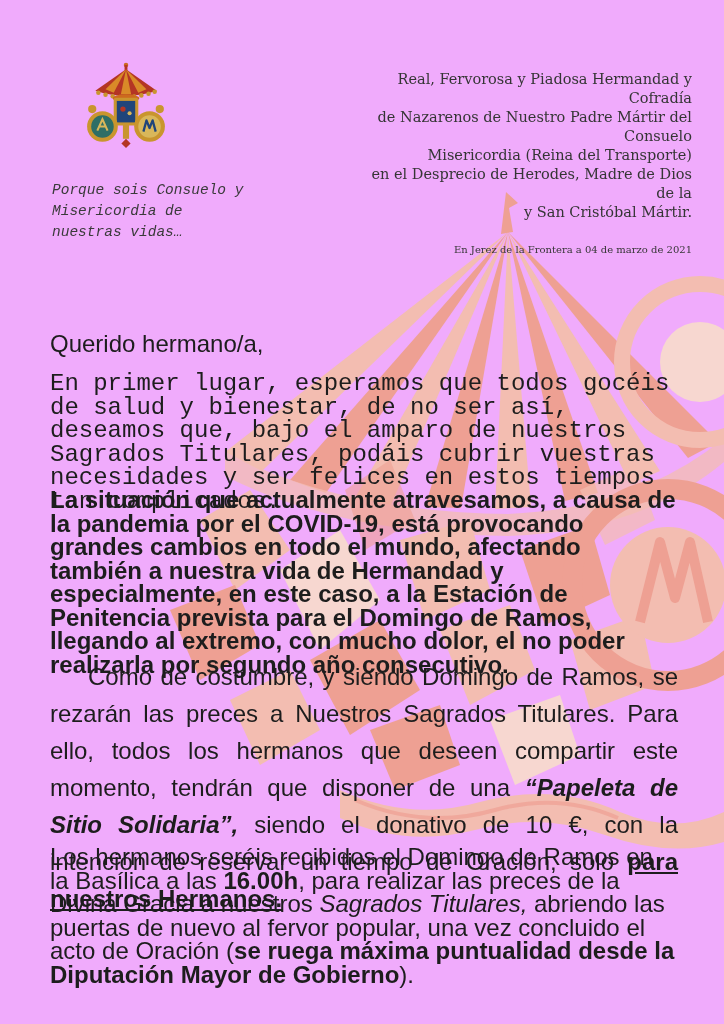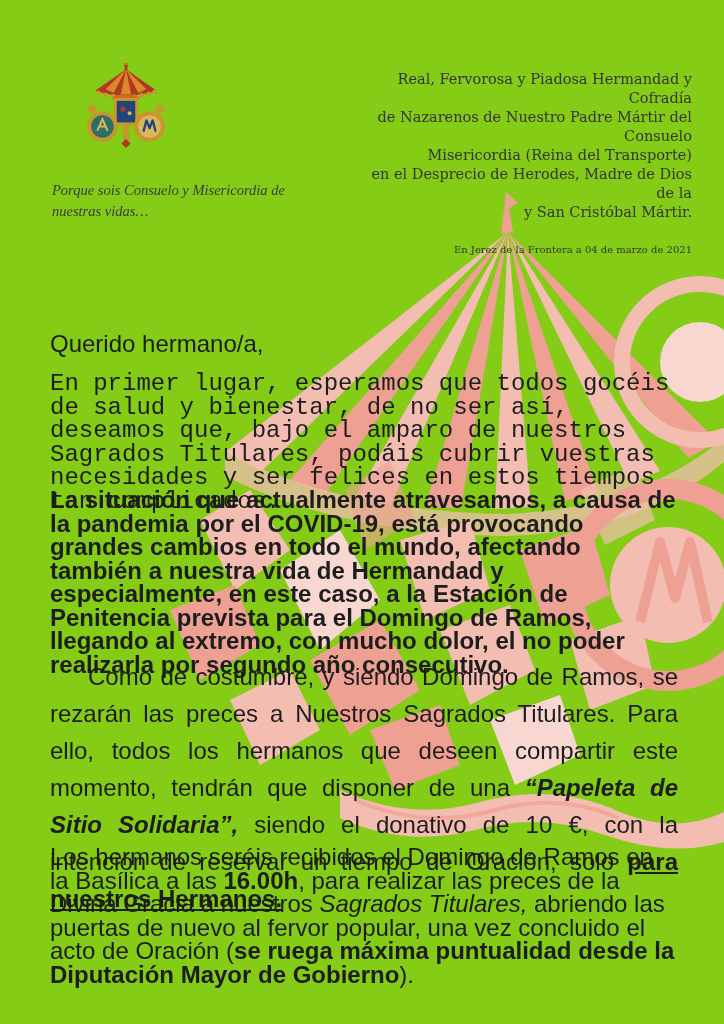--- a/index.html
+++ b/index.html
@@ -1,21 +1,21 @@
 <!DOCTYPE html>
 <html lang="es"><head>
 <meta charset="utf-8">
 <style>
   * { margin:0; padding:0; box-sizing:border-box; }
   html,body { background:#888; }
   .page {
     position:relative;
     width:724px; height:1024px;
     margin:0 auto;
-    background:#84cc16;
+    background:#f0abfc;
     overflow:hidden;
     font-family:"Liberation Sans", sans-serif;
   }
   
   .watermark {
     position:absolute; left:140px; top:190px;
     width:584px; height:670px;
     z-index:0; pointer-events:none;
   }
   
@@ -25,21 +25,21 @@
   }
   .org-block {
     position:absolute; right:32px; top:70px;
     width:340px; text-align:right; z-index:2;
     font-family:"DejaVu Serif", serif;
     font-size:14.5px; line-height:19px; color:#353535;
   }
   .motto {
     position:absolute; left:52px; top:180px;
     width:272px; z-index:2;
-    font-family:Liberation Serif, serif;
+    font-family:Liberation Mono, monospace;
     font-style:italic; font-size:14.5px; line-height:21px; color:#3a3a3a;
   }
   .motto .l2 { text-align:left; }
   .dateline {
     position:absolute; right:32px; top:244px; z-index:2;
     font-family:"DejaVu Serif", serif;
     font-size:10px; color:#353535;
   }
   
   .letter { position:absolute; left:50px; top:0; width:628px; z-index:1; color:#1d1d1d; }

